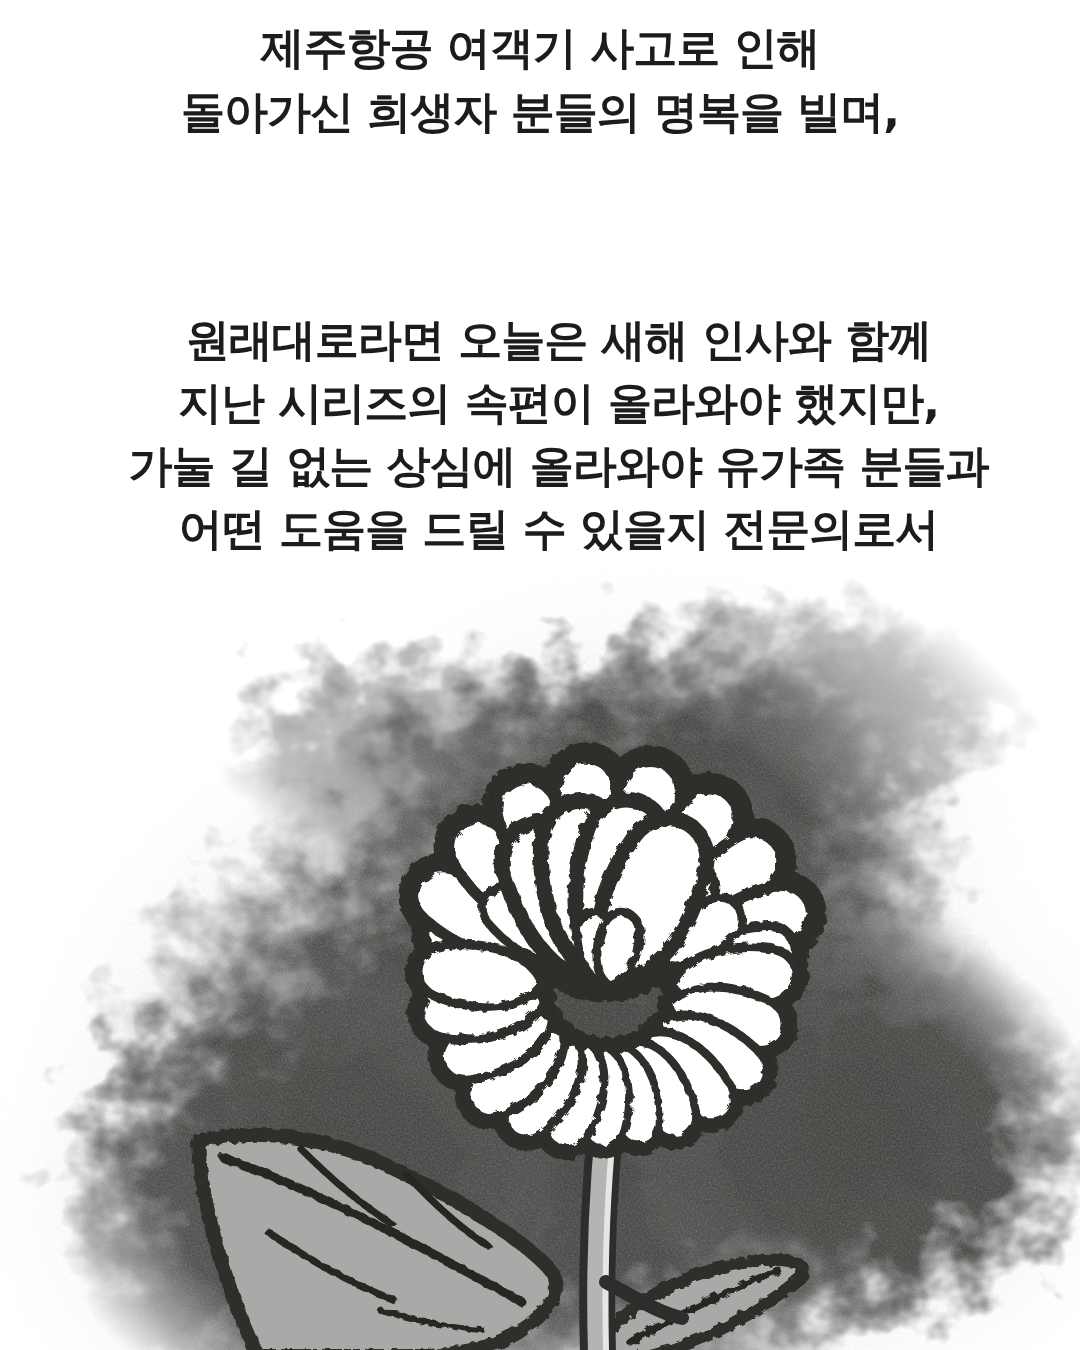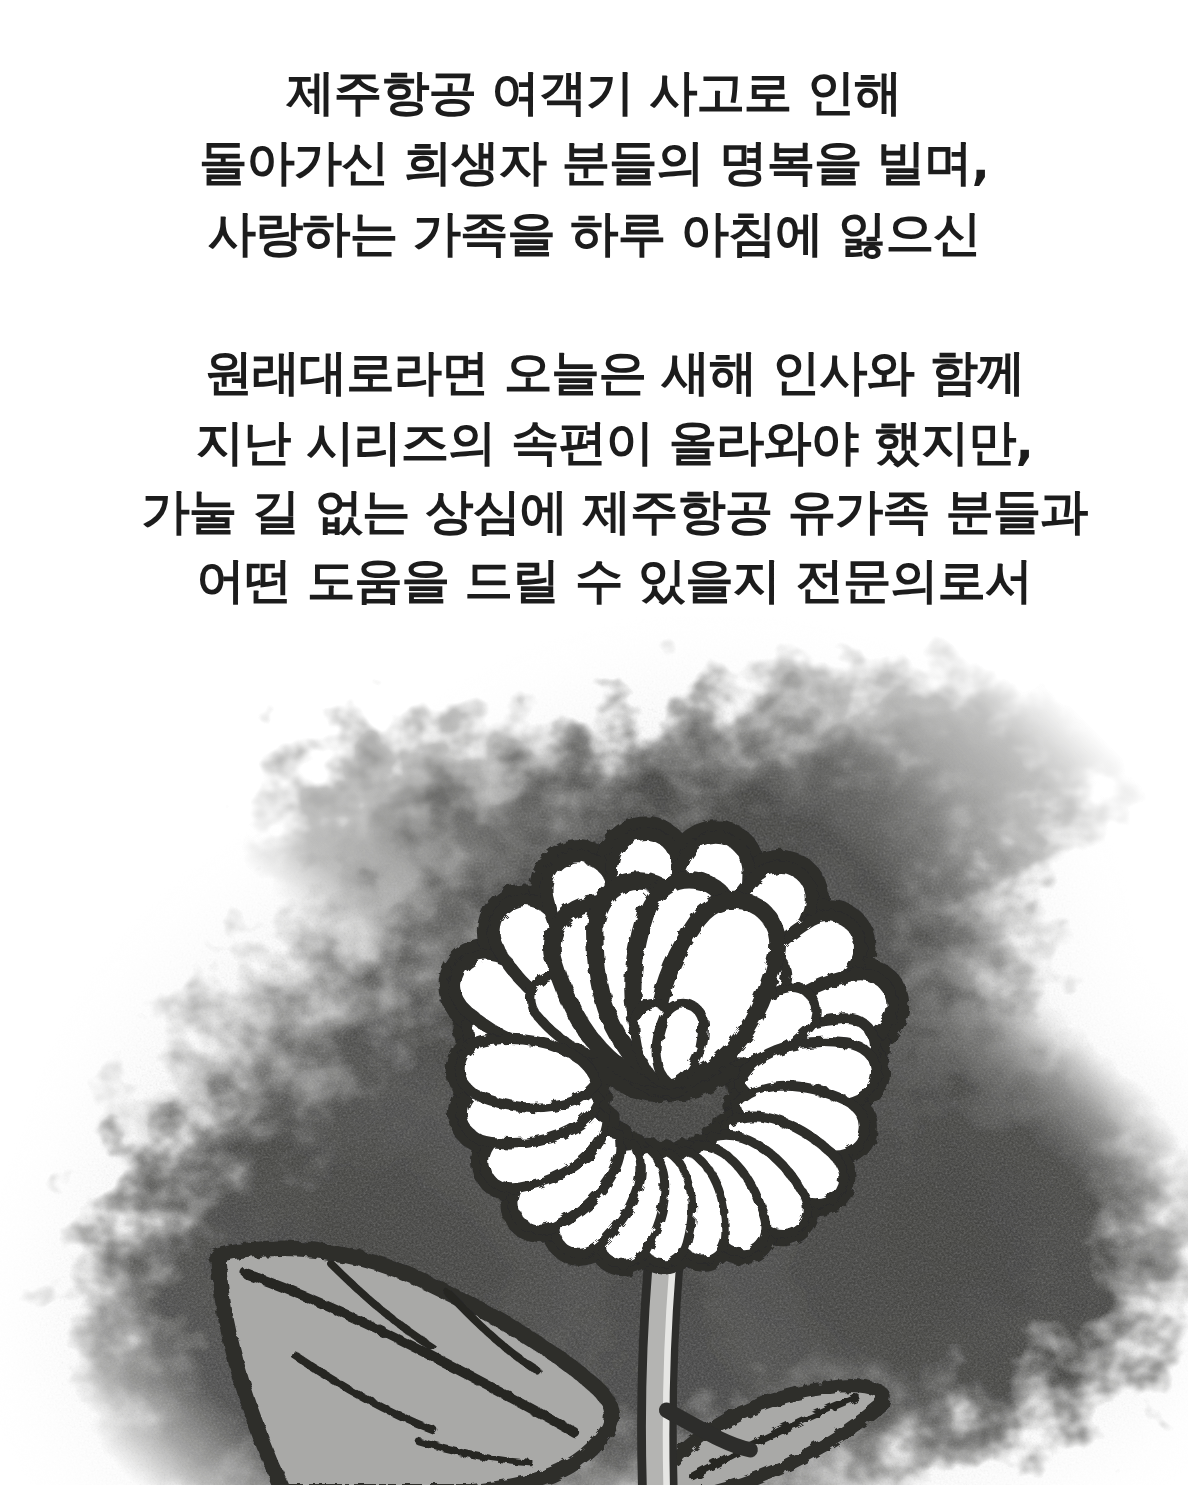--- a/index.html
+++ b/index.html
@@ -17,21 +17,21 @@
   .text-layer{
     position:absolute;left:0;top:0;width:1080px;z-index:2;
     text-align:center;
     color:#1c1c1c;
     font-weight:700;
     font-size:44px;
     line-height:64px;
     letter-spacing:-1px;
   }
   .para{position:absolute;left:0;width:100%;}
-  .para-1{top:16px;margin-top:37px;}
+  .para-1{top:16px;}
   .para-2{top:308px;line-height:63px;}
   .text-line{display:block;white-space:nowrap;}
   
   .halo .text-line{
     text-shadow:
       0 0 4px #fff, 0 0 7px #fff,
       4px 4px 2px #fff, -4px 4px 2px #fff,
       4px -4px 2px #fff, -4px -4px 2px #fff,
       6px 0 2px #fff, -6px 0 2px #fff,
       0 6px 2px #fff, 0 -6px 2px #fff,
@@ -183,24 +183,23 @@
       <use href="#mumPetals" class="sil"></use>
       <use href="#mumPetals" class="wht"></use>
     </g>
   </svg>
 
   <div class="text-layer">
 
     <div class="para para-1">
       <span class="text-line">제주항공 여객기 사고로 인해</span>
       <span class="text-line">돌아가신 희생자 분들의 명복을 빌며,</span>
-      <span class="text-line">사랑하는 가족을 하루 아침에 잃으신</span>
     </div>
 
     <div class="para para-2 halo">
       <span class="text-line">원래대로라면 오늘은 새해 인사와 함께</span>
       <span class="text-line">지난 시리즈의 속편이 올라와야 했지만,</span>
-      <span class="text-line">가눌 길 없는 상심에 제주항공 유가족 분들과</span>
+      <span class="text-line">가눌 길 없는 상심에 올라와야 유가족 분들과</span>
       <span class="text-line">어떤 도움을 드릴 수 있을지 전문의로서</span>
     </div>
 
   </div>
 </div>
 
 </body></html>

